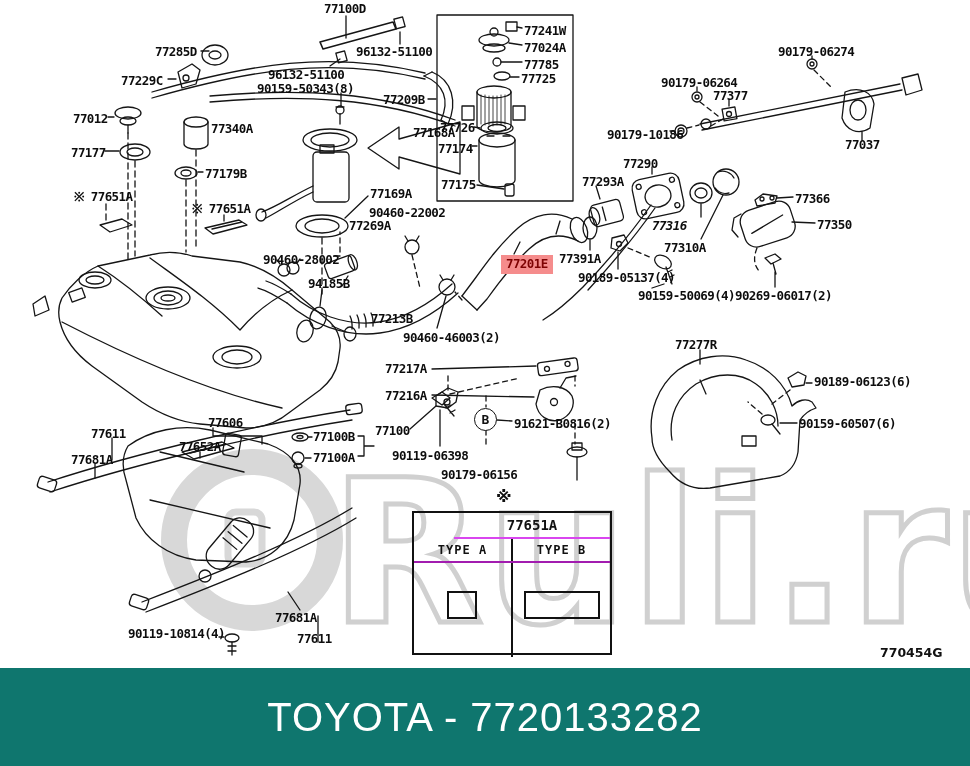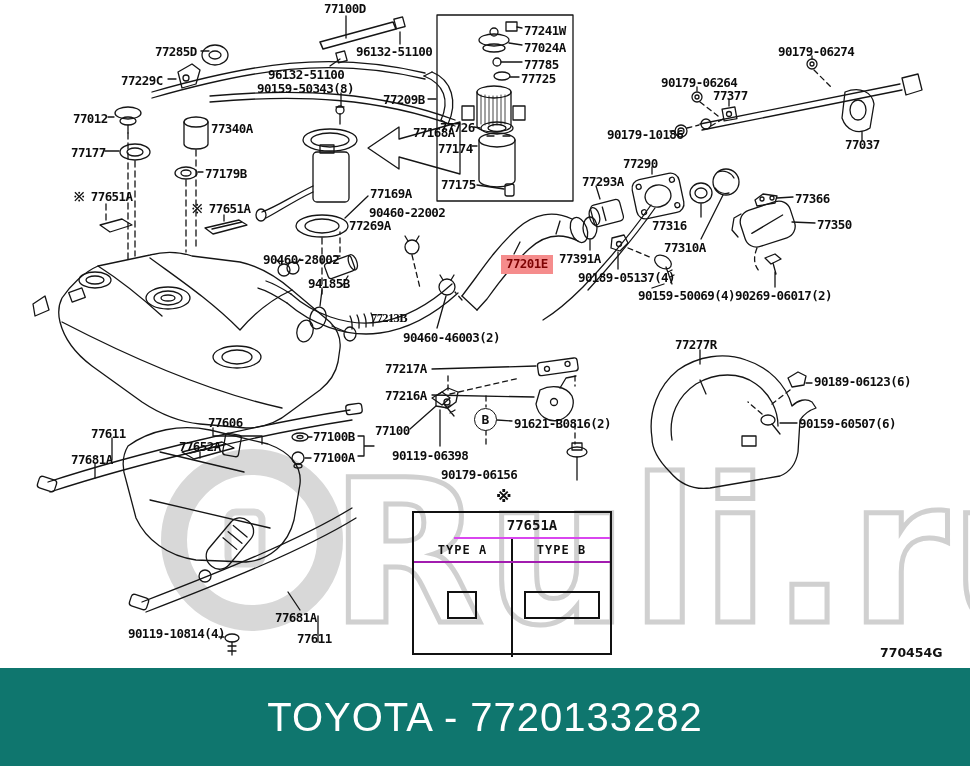--- a/index.html
+++ b/index.html
@@ -328,30 +328,30 @@
       <div class="part-label" style="left: 524px; top: 41px;">77024A</div>
       <div class="part-label" style="left: 524px; top: 58px;">77785</div>
       <div class="part-label" style="left: 521px; top: 72px;">77725</div>
       <div class="part-label" style="left: 440px; top: 121px;">77726</div>
       <div class="part-label" style="left: 438px; top: 142px;">77174</div>
       <div class="part-label" style="left: 441px; top: 178px;">77175</div>
       <div class="part-label" style="left: 369px; top: 206px;">90460-22002</div>
       <div class="part-label" style="left: 349px; top: 219px;">77269A</div>
       <div class="part-label" style="left: 263px; top: 253px;">90460-28002</div>
       <div class="part-label" style="left: 308px; top: 277px;">94185B</div>
-      <div class="part-label" style="left: 371px; top: 312px; font-family: Liberation Serif, serif;">77213B</div>
+      <div class="part-label" style="left: 371px; top: 312px;">77213B</div>
       <div class="part-label" style="left: 403px; top: 331px;">90460-46003(2)</div>
       <div class="part-label" style="left: 778px; top: 45px;">90179-06274</div>
       <div class="part-label" style="left: 661px; top: 76px;">90179-06264</div>
       <div class="part-label" style="left: 713px; top: 89px;">77377</div>
       <div class="part-label" style="left: 607px; top: 128px;">90179-10186</div>
       <div class="part-label" style="left: 845px; top: 138px;">77037</div>
       <div class="part-label" style="left: 623px; top: 157px;">77290</div>
       <div class="part-label" style="left: 582px; top: 175px;">77293A</div>
-      <div class="part-label" style="left: 652px; top: 219px;">77316</div>
+      <div class="part-label" style="left: 652px; top: 219px; font-style: italic;">77316</div>
       <div class="part-label" style="left: 664px; top: 241px;">77310A</div>
       <div class="part-label" style="left: 559px; top: 252px;">77391A</div>
       <div class="part-label hl" style="left: 501px; top: 255px;">77201E</div>
       <div class="part-label" style="left: 578px; top: 271px;">90189-05137(4)</div>
       <div class="part-label" style="left: 638px; top: 289px;">90159-50069(4)</div>
       <div class="part-label" style="left: 735px; top: 289px;">90269-06017(2)</div>
       <div class="part-label" style="left: 795px; top: 192px;">77366</div>
       <div class="part-label" style="left: 817px; top: 218px;">77350</div>
       <div class="part-label" style="left: 385px; top: 362px;">77217A</div>
       <div class="part-label" style="left: 385px; top: 389px;">77216A</div>

